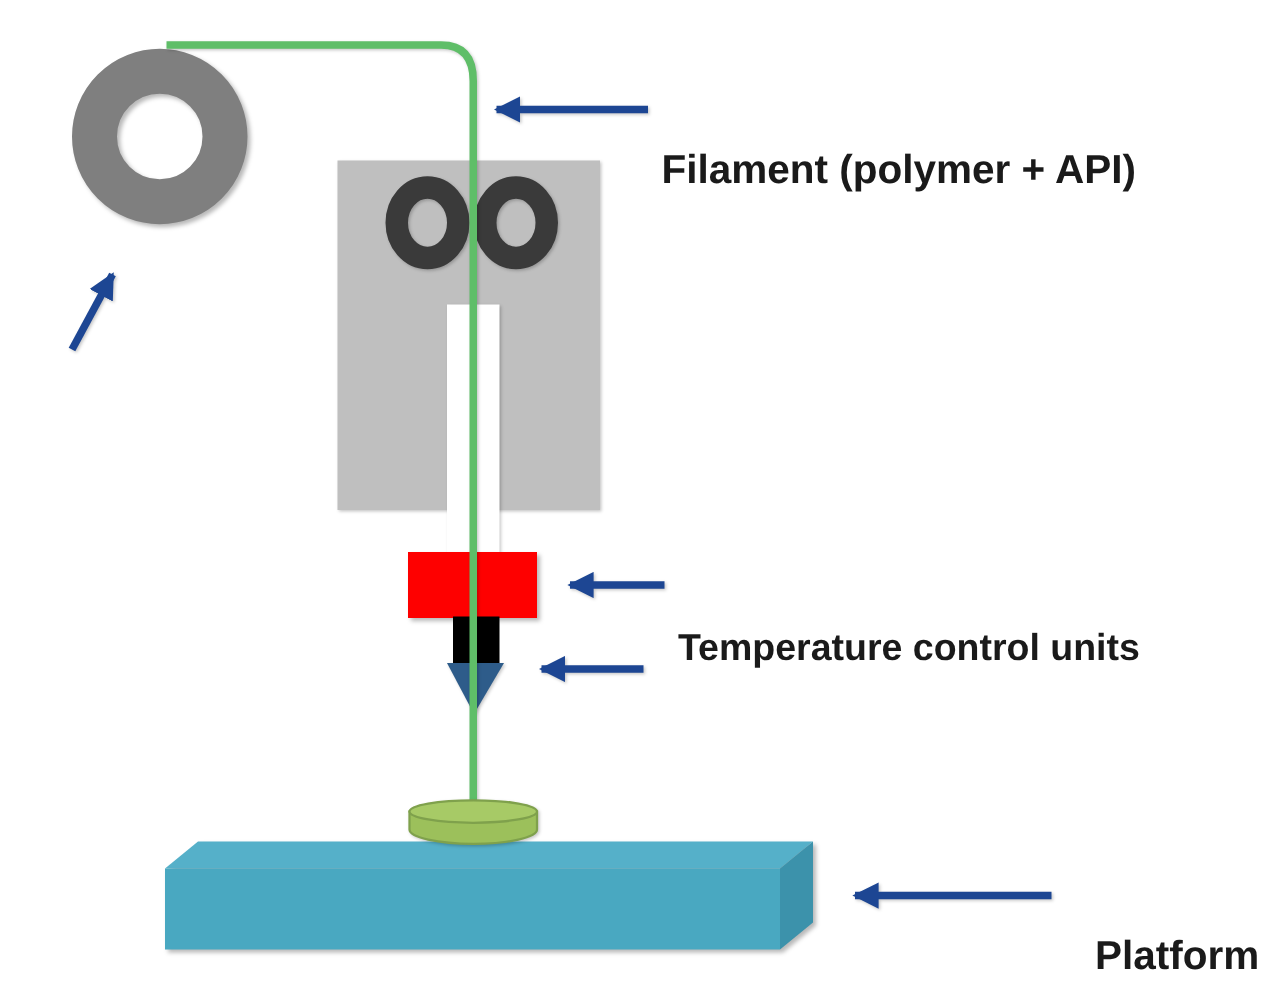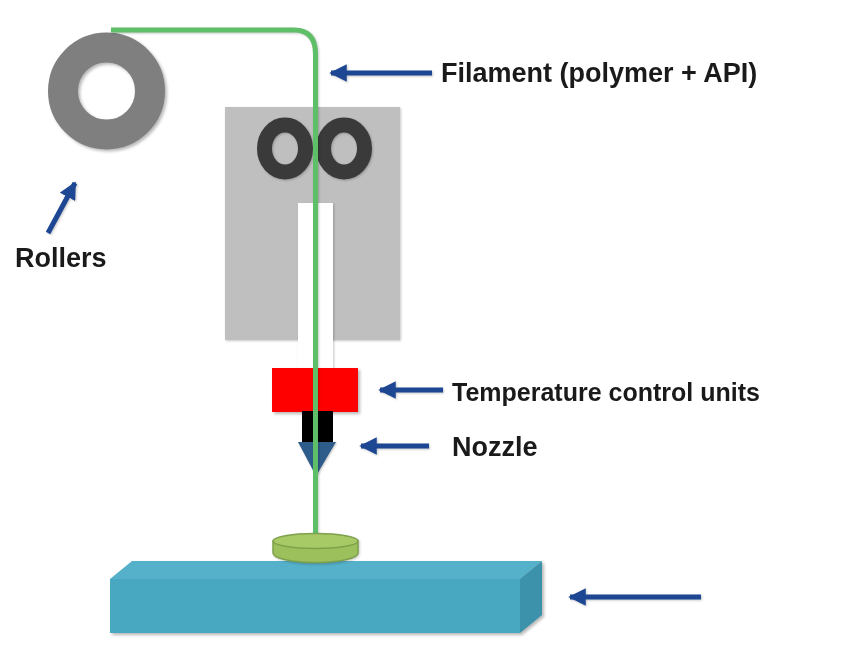--- a/index.html
+++ b/index.html
@@ -21,20 +21,21 @@
     position: absolute;
     left: 0;
     top: 0;
   }
   .label {
     position: absolute;
     font-weight: 700;
     color: #1a1a1a;
     white-space: nowrap;
     letter-spacing: 0px;
+    margin-top: 40px;
   }
   .label.big   { font-size: 27px; line-height: 32px; }
   .label.small { font-size: 25px; line-height: 26px; }
   .sh-soft  { filter: drop-shadow(2px 2px 1.5px rgba(0,0,0,0.28)); }
   .sh-tiny  { filter: drop-shadow(1.5px 1.5px 1px rgba(0,0,0,0.22)); }
 </style>
 </head>
 <body>
 
 <div class="canvas">
@@ -78,20 +79,19 @@
       <line x1="432" y1="73" x2="331" y2="73" stroke-width="5" marker-end="url(#ah)" stroke="#1d4693"></line>
       <line x1="48" y1="233" x2="75" y2="183" stroke-width="5" marker-end="url(#ah)" stroke="#1d4693"></line>
       <line x1="443" y1="390" x2="380" y2="390" stroke-width="5" marker-end="url(#ah)" stroke="#1d4693"></line>
       <line x1="429" y1="446" x2="361" y2="446" stroke-width="5" marker-end="url(#ah)" stroke="#1d4693"></line>
       <line x1="701" y1="597" x2="570" y2="597" stroke-width="5" marker-end="url(#ah)" stroke="#1d4693"></line>
     </g>
   </svg>
 
   <div class="label big" style="left:441px; top:57px;">Filament (polymer + API)</div>
 
-  <div class="label big" style="left:15px; top:242px;">Rollers</div>
 
   <div class="label small" style="left:452px; top:379px;">Temperature control units</div>
 
-  <div class="label big" style="left:452px; top:431px;">Nozzle</div>
 
+  <div class="label big" style="left:730px; top:581px;">Platform</div>
 
 </div>
 
 </body></html>

